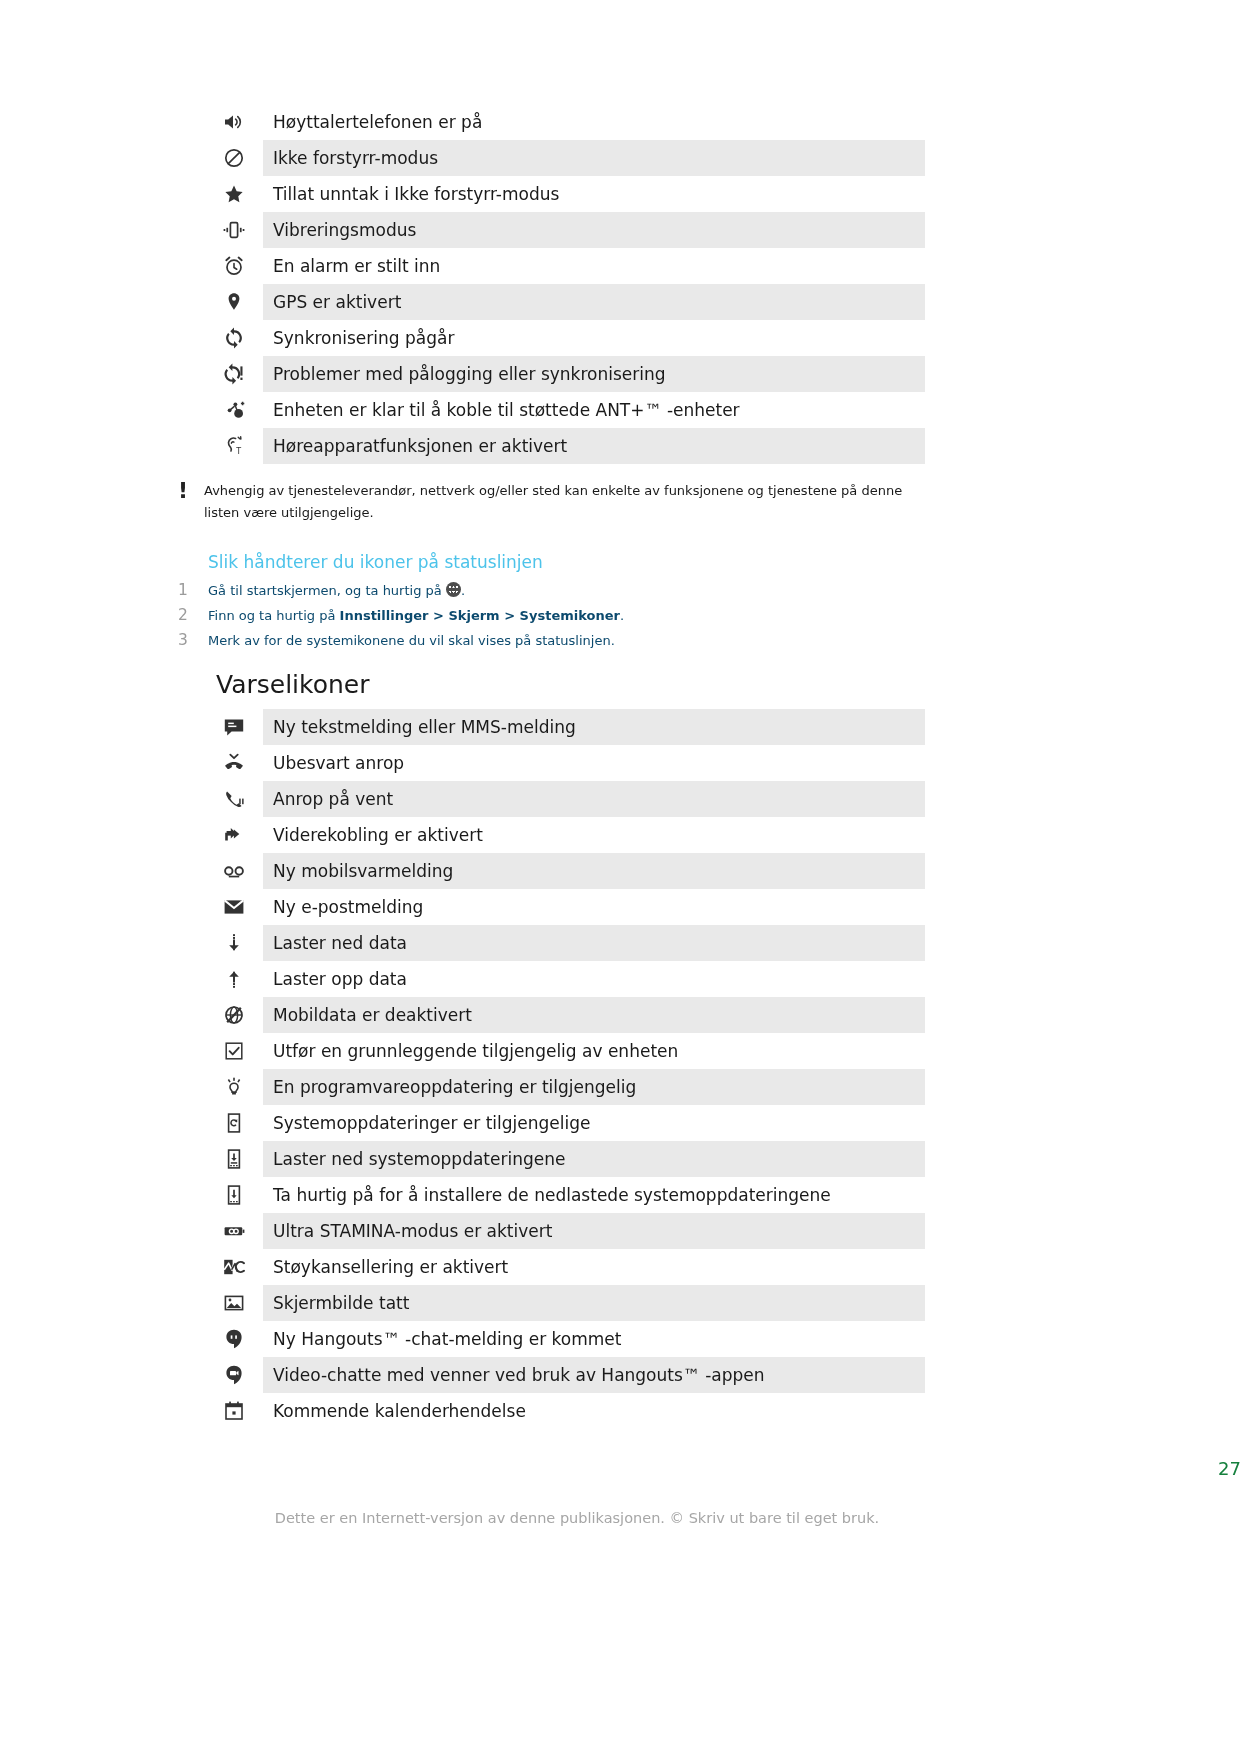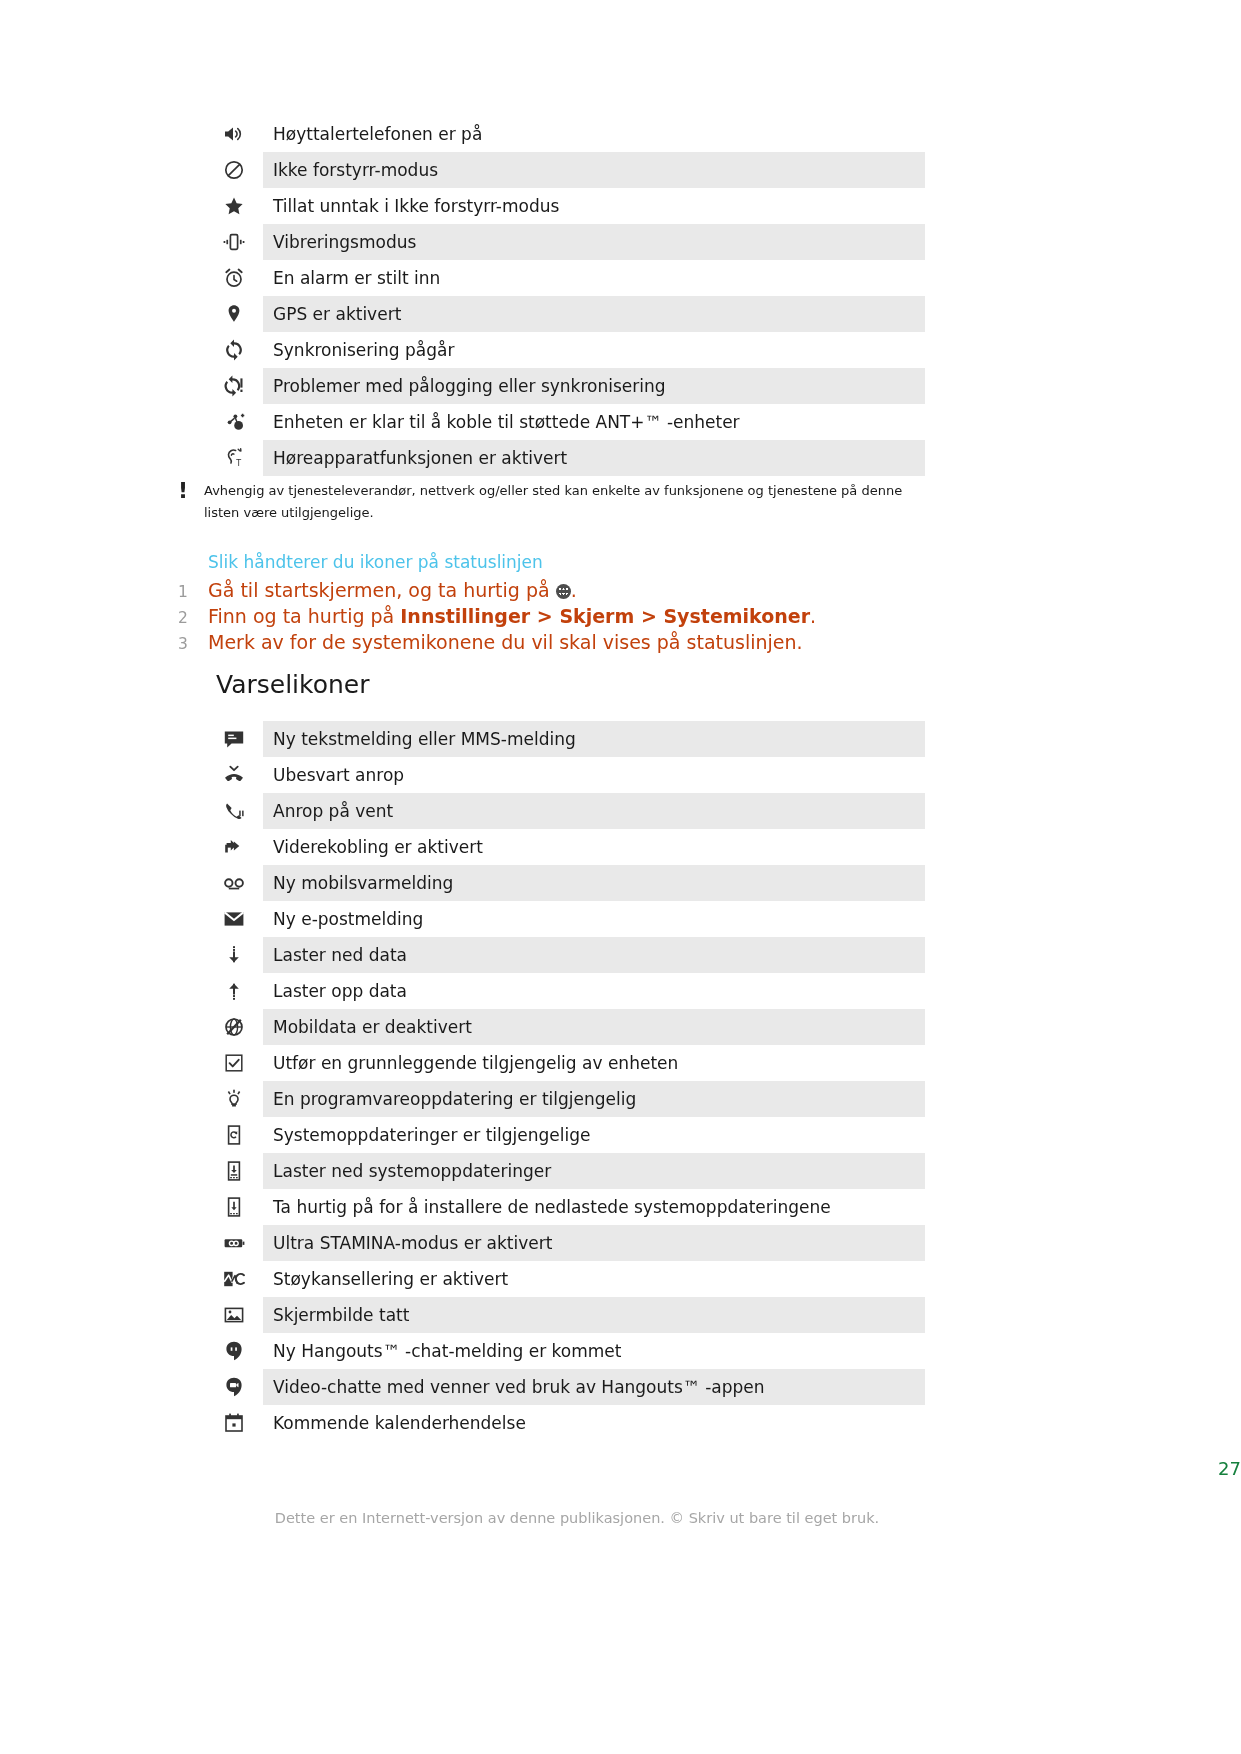--- a/index.html
+++ b/index.html
@@ -21,21 +21,20 @@
     left: 0; top: 0;
     width: 1241px;
     height: 1754px;
   }
 
   
   .icon-table {
     position: absolute;
     left: 205px;
     width: 720px;
-    margin-top: 12px;
   }
   .irow {
     display: flex;
     align-items: center;
     height: 36px;
     position: relative;
   }
   .irow .iconcell {
     width: 58px;
     min-width: 58px;
@@ -111,22 +110,22 @@
     line-height: 24px;
   }
   .step .num {
     width: 30px;
     min-width: 30px;
     color: #9b9b9b;
     font-size: 15.5px;
     text-align: left;
   }
   .step .stxt {
-    font-size: 19px;
-    color: #c2410c;
+    font-size: 13px;
+    color: #0c4a6e;
   }
   .step b { font-weight: bold; }
 
   .apps-glyph {
     display: inline-block;
     vertical-align: -2px;
     width: 15px;
     height: 15px;
     border-radius: 50%;
     background: #4d4d4d;
@@ -436,21 +435,21 @@
           <svg class="ico" width="24" height="24" viewBox="0 0 24 24" fill="none" xmlns="http://www.w3.org/2000/svg">
             <rect x="6.6" y="3.1" width="10.8" height="17.8" stroke="#333333" stroke-width="1.6"></rect>
             <path d="M12 6.4v5.4" stroke="#333333" stroke-width="1.7"></path>
             <path d="M9.2 11.1L12 14l2.8-2.9z" fill="#333333"></path>
             <rect x="8.8" y="15.2" width="6.4" height="1.5" fill="#333333"></rect>
             <rect x="8.2" y="18" width="1.7" height="1.3" fill="#333333"></rect>
             <rect x="11.1" y="18" width="1.7" height="1.3" fill="#333333"></rect>
             <rect x="14" y="18" width="1.7" height="1.3" fill="#333333"></rect>
           </svg>
         </div>
-        <div class="labelcell">Laster ned systemoppdateringer</div>
+        <div class="labelcell">Laster ned systemoppdateringene</div>
       </div>
       <div class="irow">
         <div class="iconcell">
           <svg class="ico" width="24" height="24" viewBox="0 0 24 24" fill="none" xmlns="http://www.w3.org/2000/svg">
             <rect x="6.6" y="3.1" width="10.8" height="17.8" stroke="#333333" stroke-width="1.6"></rect>
             <path d="M12 6.8v6.2" stroke="#333333" stroke-width="1.7"></path>
             <path d="M9.3 12.2L12 15.2l2.7-3z" fill="#333333"></path>
             <rect x="8.2" y="18" width="1.7" height="1.3" fill="#333333"></rect>
             <rect x="11.1" y="18" width="1.7" height="1.3" fill="#333333"></rect>
             <rect x="14" y="18" width="1.7" height="1.3" fill="#333333"></rect>

